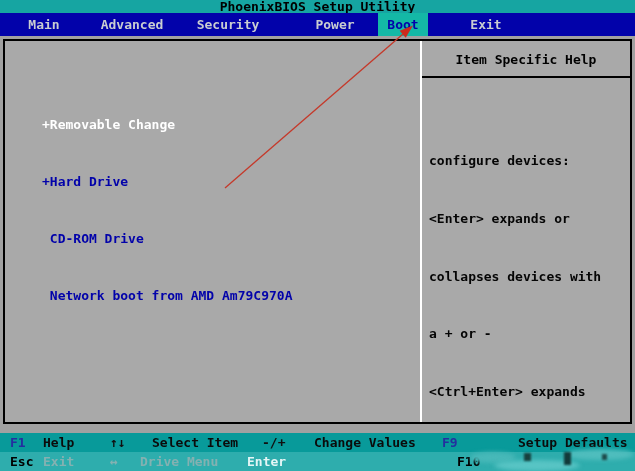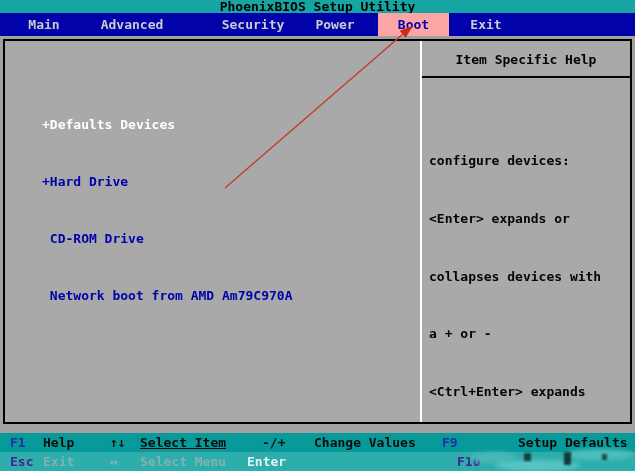--- a/index.html
+++ b/index.html
@@ -20,23 +20,23 @@
   }
 
   
   .menubar { position:absolute; left:0; top:13px; width:635px; height:23px; background:#0202aa; }
   .tab {
     position:absolute; top:0; height:23px; line-height:23px;
     text-align:center; font-size:13px; color:#c9cdd1; cursor:default;
   }
   #tab-main     { left:14px;  width:60px; }
   #tab-advanced { left:92px;  width:80px; }
-  #tab-security { left:192px; width:72px;margin-left:25px; }
+  #tab-security { left:192px; width:72px; }
   #tab-power    { left:305px; width:60px; }
-  #tab-boot     { left:378px; width:71px; background:#fca5a5; color:#0202aa; }
+  #tab-boot     { left:378px; width:50px; background:#14b8a6; color:#0202aa; }
   #tab-exit     { left:458px; width:56px; }
 
   
   .frame {
     position:absolute; left:3px; top:39px; width:629px; height:385px;
     border:2px solid #000; background:#a9a9a9;
   }
 
   .boot-list {
     position:absolute; left:37px; top:36px;
@@ -68,24 +68,24 @@
   }
 
   
   .sb1 { position:absolute; left:0; top:433px; width:635px; height:19px; background:#089a9a; font-size:13px; }
   .sb2 { position:absolute; left:0; top:452px; width:635px; height:19px; background:#2eadad; font-size:13px; }
   .sb1 span, .sb2 span { position:absolute; top:0; line-height:19px; white-space:pre; }
   .k-navy   { color:#242f9f; }
   .k-dark   { color:#101010; }
   .lab1     { color:#0b0b0b; }
   .lab2     { color:#84b1b1; }
-  .k-light  { color:#4c1d95; }
+  .k-light  { color:#000000; }
   .k-bright { color:#e4f6f6; }
   #r1k1 { left:10px; }  #r1l1 { left:43px; }
-  #r1k2 { left:110px; } #r1l2 { left:140px;text-decoration:underline; }
+  #r1k2 { left:110px; } #r1l2 { left:152px; }
   #r1k3 { left:262px; } #r1l3 { left:314px; }
   #r1k4 { left:442px; } #r1l4 { left:518px; }
   #r2k1 { left:10px; }  #r2l1 { left:43px; }
   #r2k2 { left:110px; } #r2l2 { left:140px; }
   #r2k3 { left:247px; } #r2l3 { left:298px; }
   #r2k4 { left:457px; }
 
   
   .smudge { position:absolute; left:492px; top:-6px; width:143px; height:25px; }
   .smudge div { position:absolute; }
@@ -109,21 +109,21 @@
   <div class="tab" id="tab-advanced">Advanced</div>
   <div class="tab" id="tab-security">Security</div>
   <div class="tab" id="tab-power">Power</div>
   <div class="tab" id="tab-boot">Boot</div>
   <div class="tab" id="tab-exit">Exit</div>
 </div>
 
 <div class="frame">
 
   <div class="boot-list">
-    <div class="bi selected">+Defaults Devices</div>
+    <div class="bi selected">+Removable Change</div>
     <div class="bi">+Hard Drive</div>
     <div class="bi"> CD-ROM Drive</div>
     <div class="bi"> Network boot from AMD Am79C970A</div>
   </div>
 
 
   <div class="help">
     <div class="help-h">Item Specific Help</div>
     <div class="help-b">
       <div>configure devices:</div>
@@ -153,21 +153,21 @@
   <span id="r1k3" class="k-dark">-/+</span>
   <span id="r1l3" class="lab1">Change Values</span>
   <span id="r1k4" class="k-navy">F9</span>
   <span id="r1l4" class="lab1">Setup Defaults</span>
 </div>
 
 <div class="sb2">
   <span id="r2k1" class="k-light">Esc</span>
   <span id="r2l1" class="lab2">Exit</span>
   <span id="r2k2" class="lab2">↔</span>
-  <span id="r2l2" class="lab2">Select Menu</span>
+  <span id="r2l2" class="lab2">Drive Menu</span>
   <span id="r2k3" class="k-bright">Enter</span>
   <span id="r2k4" class="k-light">F10</span>
   <div class="smudge">
     <div class="blob3"></div>
     <div class="blob1"></div>
     <div class="blob2"></div>
     <div class="mark1"></div>
     <div class="mark2"></div>
     <div class="mark3"></div>
   </div>

